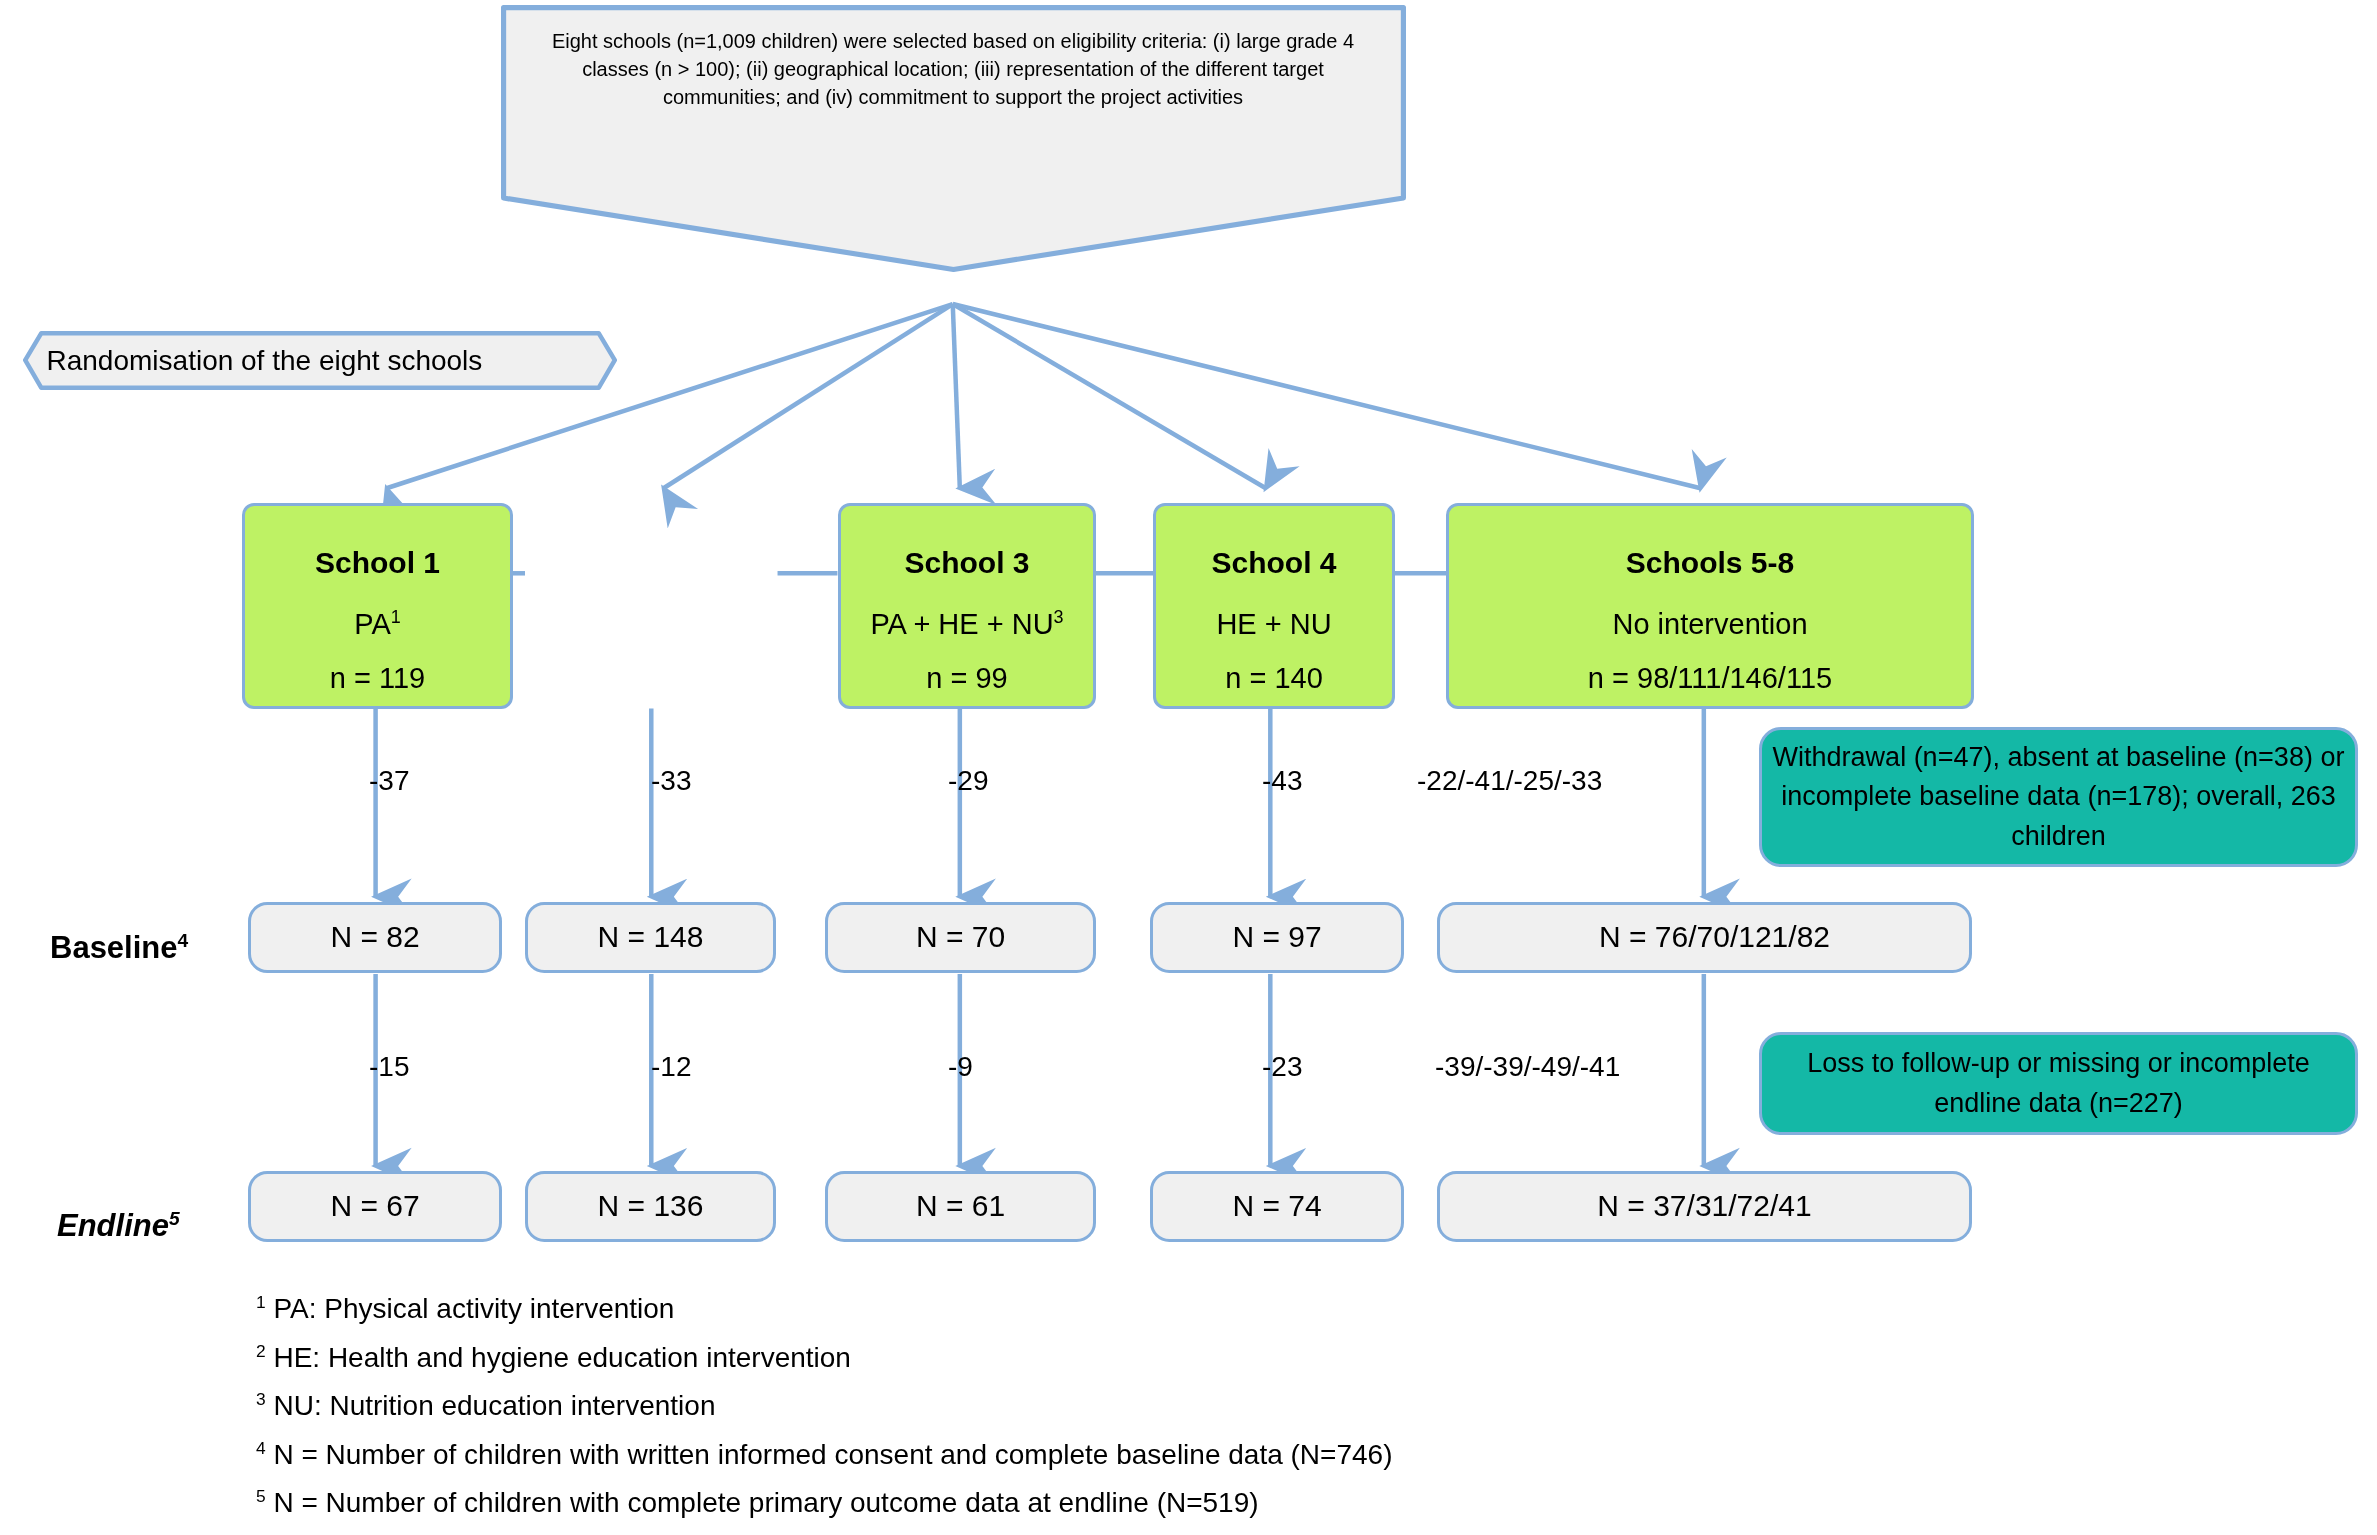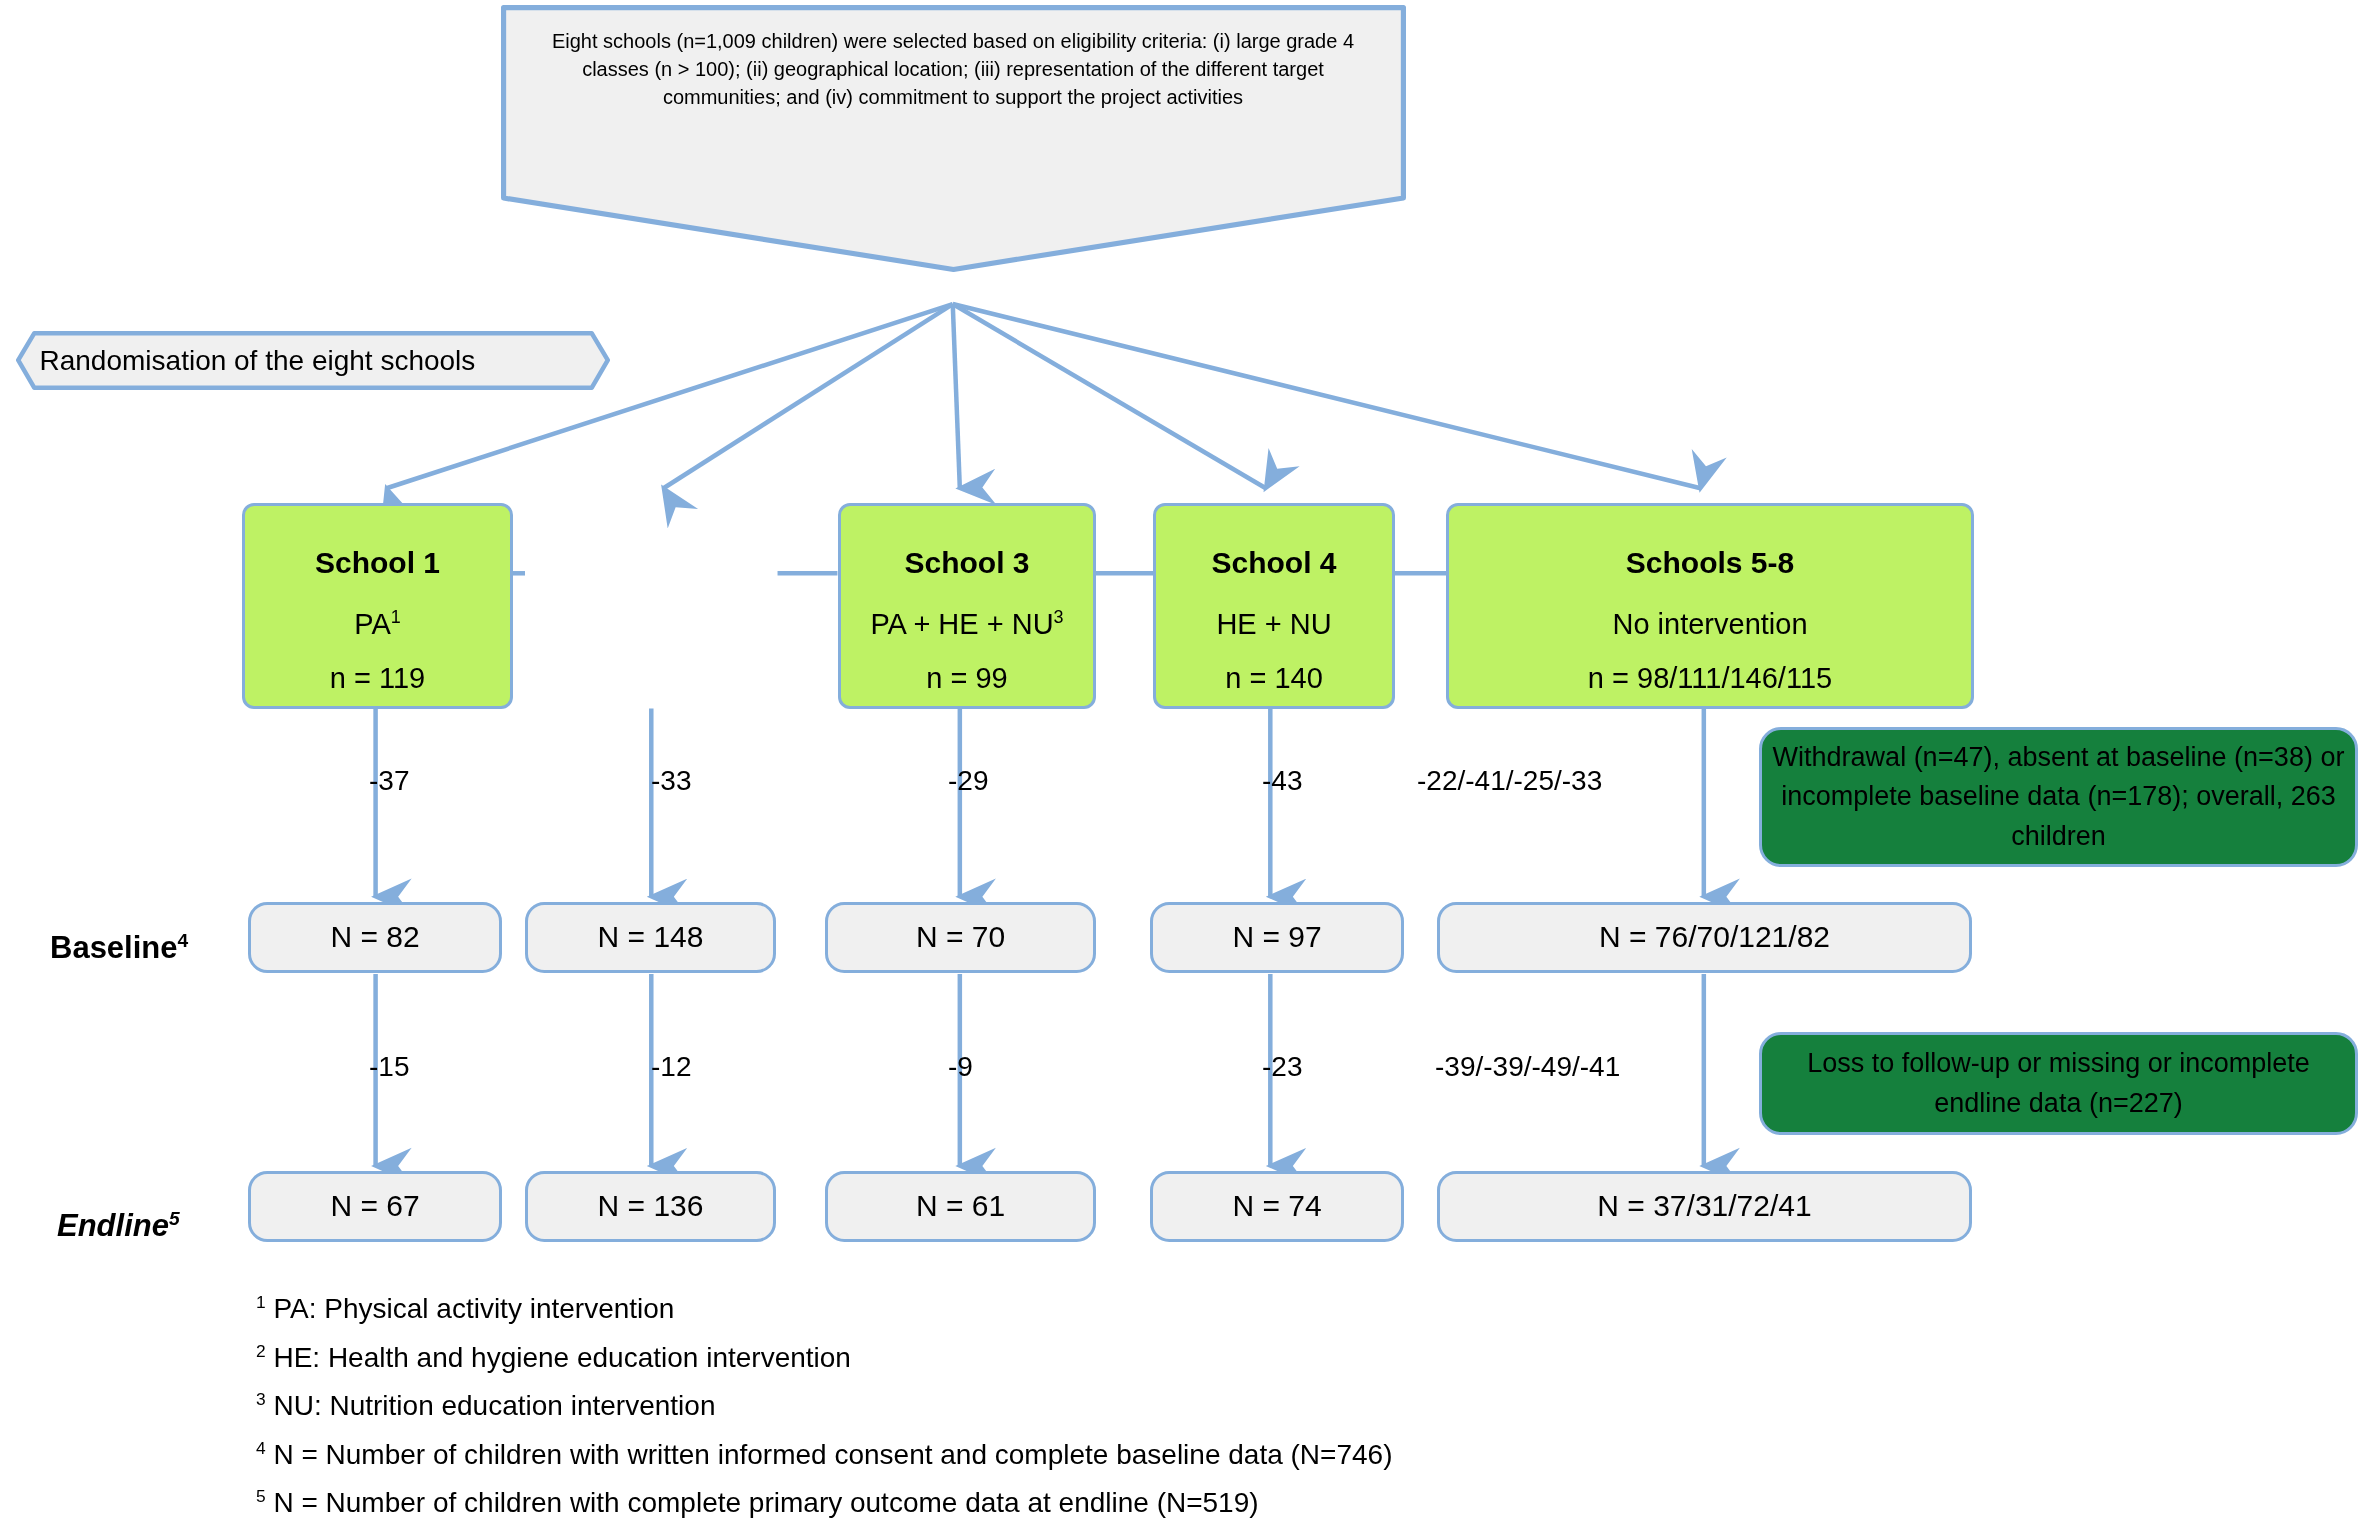--- a/index.html
+++ b/index.html
@@ -28,21 +28,21 @@
     border:3.2px solid #84AEDC;
     display:flex;
     flex-direction:column;
     align-items:center;
     justify-content:center;
     text-align:center;
     line-height:1.28;
   }
   .grey{ background:#bef264; border-radius:12px;justify-content:flex-end; }
   .light{ background:#F0F0F0; border-radius:19.3px; }
-  .callout{ background:#15803d; border-radius:22px; }
+  .callout{ background:#14b8a6; border-radius:22px; }
 
   
   #top-statement{
     position:absolute;
     left:501px; top:5.2px;
     width:905px; height:267px;
   }
   #top-statement .pent-svg{
     position:absolute; left:0; top:0; width:100%; height:100%;
   }
@@ -52,21 +52,21 @@
     width:848px;
     text-align:center;
     font-size:20px;
     line-height:1.40;
     color:#000;
   }
 
   
   #randomisation{
     position:absolute;
-    left:15px; top:330px;
+    left:22px; top:330px;
     width:596px; height:61px;
   }
   #randomisation .hex-svg{position:absolute;left:0;top:0;width:100%;height:100%;}
   #randomisation .hex-text{
     position:absolute; left:0; top:0;
     width:100%; height:100%;
     display:flex; align-items:center; justify-content:flex-start;
     padding-left:24.5px; box-sizing:border-box;
     font-size:28px;
   }

